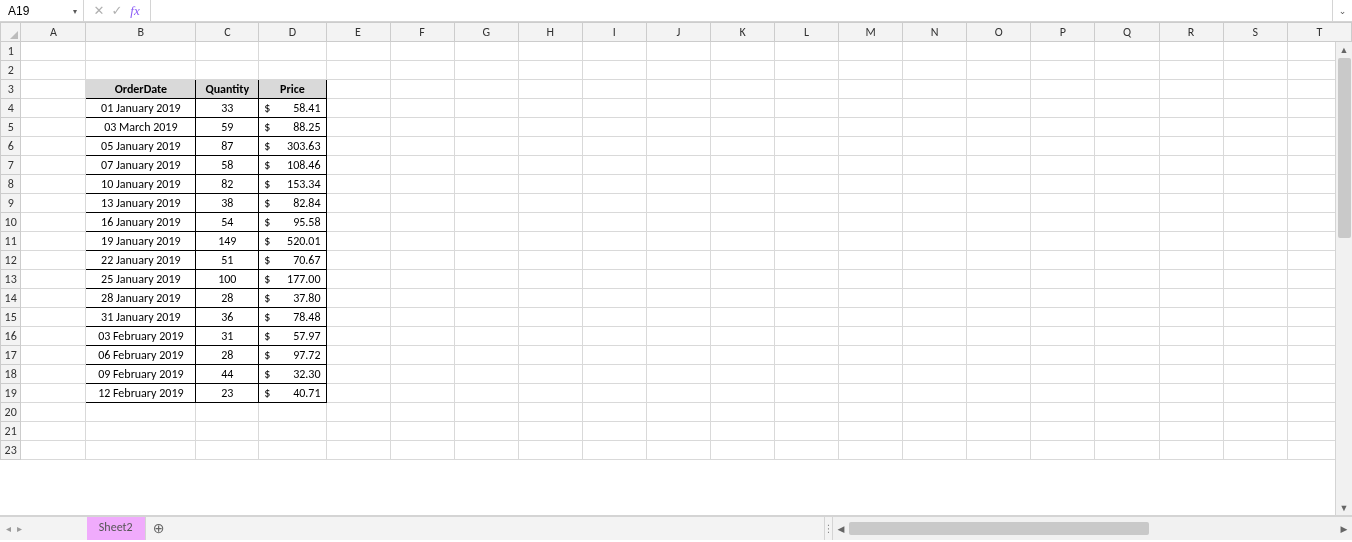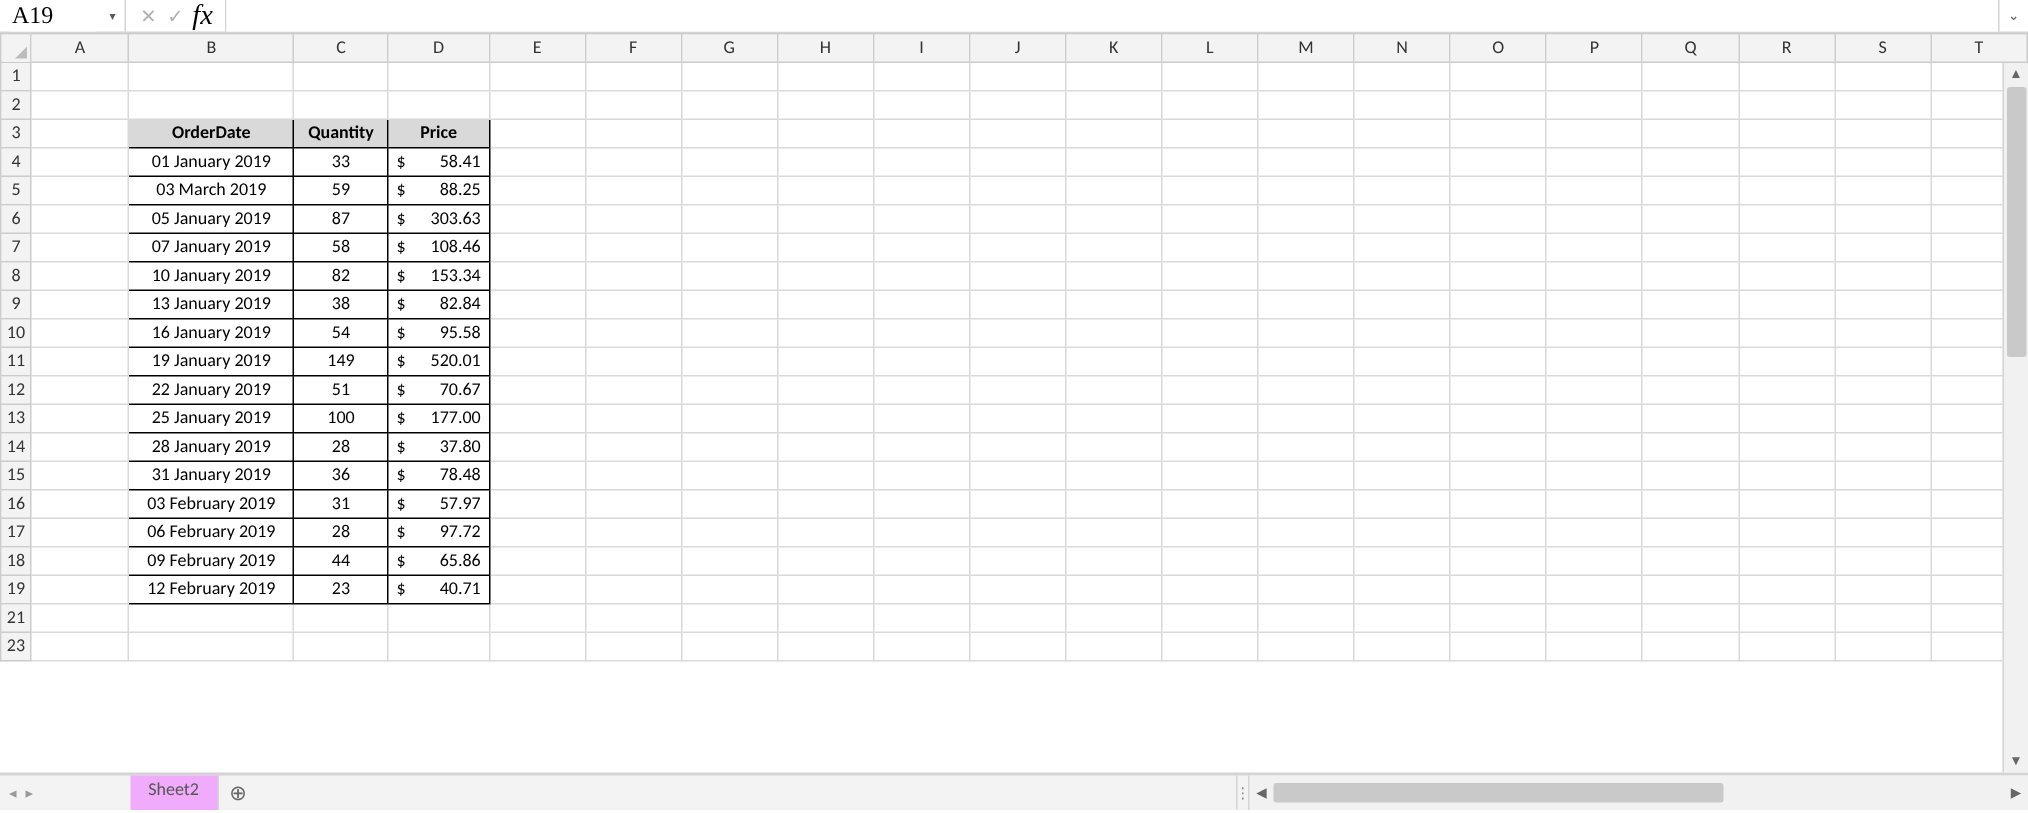--- a/index.html
+++ b/index.html
@@ -29,22 +29,22 @@
     border-right: 1px solid #d4d4d4;
     display: flex;
     align-items: center;
     justify-content: space-between;
     padding: 0 2px 0 6px;
   }
   .name-box input {
     border: none;
     outline: none;
     width: 58px;
-    font-family: Liberation Serif, serif;
-    font-size: 16px;
+    font-family: Liberation Sans, sans-serif;
+    font-size: 12px;
   }
   .drop-tri {
     font-size: 8px;
     color: #595959;
     padding: 0 4px;
     cursor: pointer;
   }
   .fx-group {
     display: flex;
     align-items: center;
@@ -55,22 +55,22 @@
   .fx-btn {
     width: 18px;
     text-align: center;
     font-size: 13px;
     color: #b0b0b0;
     cursor: default;
   }
   .fx-btn.fx {
     font-style: italic;
     font-family: "Times New Roman", serif;
-    color: #000000;
-    font-size: 19px;
+    color: #8b5cf6;
+    font-size: 13px;
   }
   .formula-input {
     flex: 1;
     height: 100%;
     border: none;
     outline: none;
     font-family: inherit;
     font-size: 12px;
     padding: 0 4px;
   }
@@ -712,21 +712,21 @@
           <td></td>
         </tr>
         <tr>
           <th>18</th>
           <td></td>
           <td class="data-b">09 February 2019</td>
           <td class="data-c">44</td>
           <td class="data-d">
             <span class="price-cell">
               <span class="dollar">$</span>
-              <span class="amount">65.86</span>
+              <span class="amount">32.30</span>
             </span>
           </td>
           <td></td>
           <td></td>
           <td></td>
           <td></td>
           <td></td>
           <td></td>
           <td></td>
           <td></td>
@@ -743,20 +743,43 @@
           <th>19</th>
           <td></td>
           <td class="data-b">12 February 2019</td>
           <td class="data-c">23</td>
           <td class="data-d">
             <span class="price-cell">
               <span class="dollar">$</span>
               <span class="amount">40.71</span>
             </span>
           </td>
+          <td></td>
+          <td></td>
+          <td></td>
+          <td></td>
+          <td></td>
+          <td></td>
+          <td></td>
+          <td></td>
+          <td></td>
+          <td></td>
+          <td></td>
+          <td></td>
+          <td></td>
+          <td></td>
+          <td></td>
+          <td></td>
+        </tr>
+        <tr>
+          <th>20</th>
+          <td></td>
+          <td></td>
+          <td></td>
+          <td></td>
           <td></td>
           <td></td>
           <td></td>
           <td></td>
           <td></td>
           <td></td>
           <td></td>
           <td></td>
           <td></td>
           <td></td>

